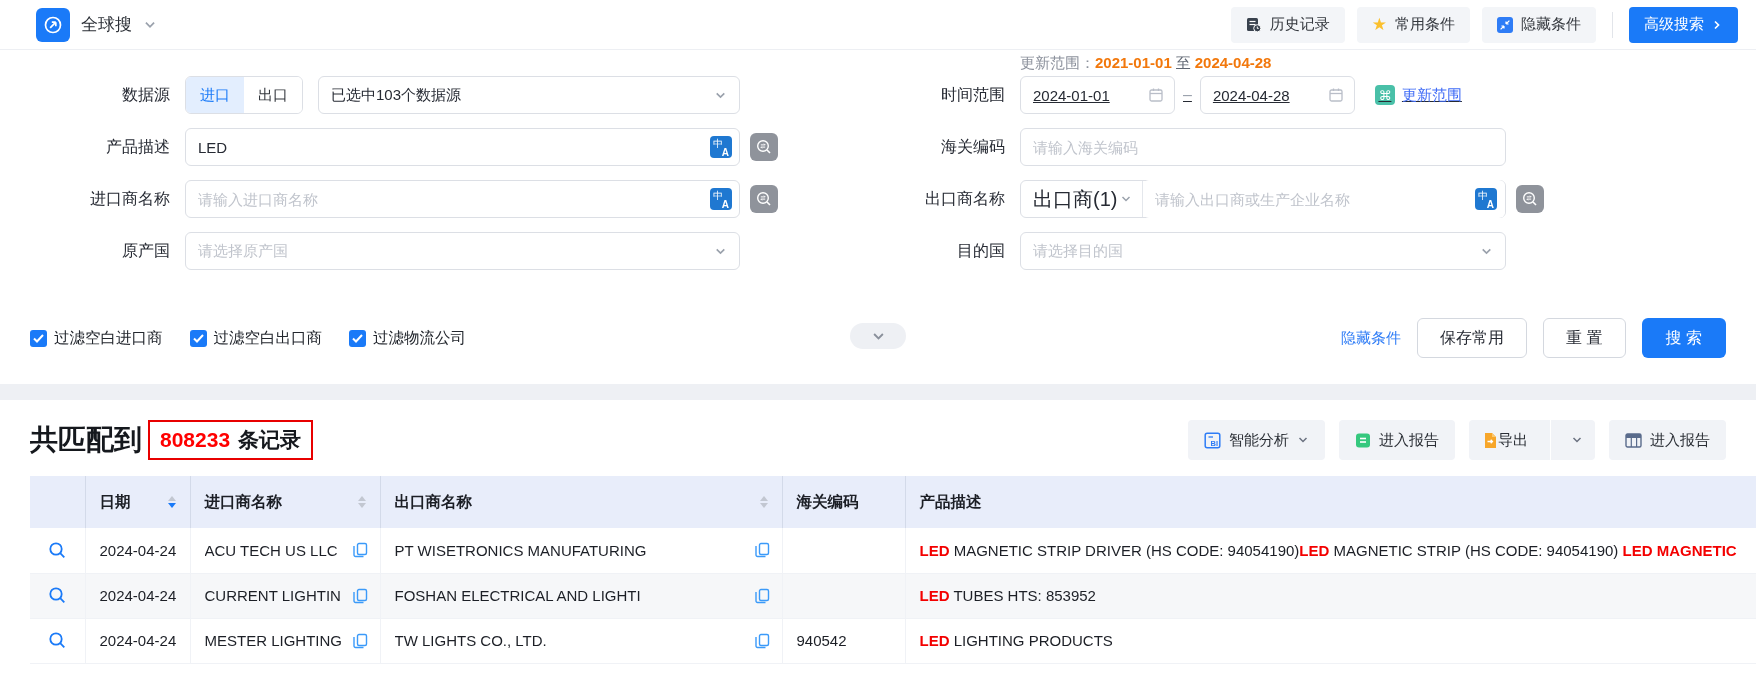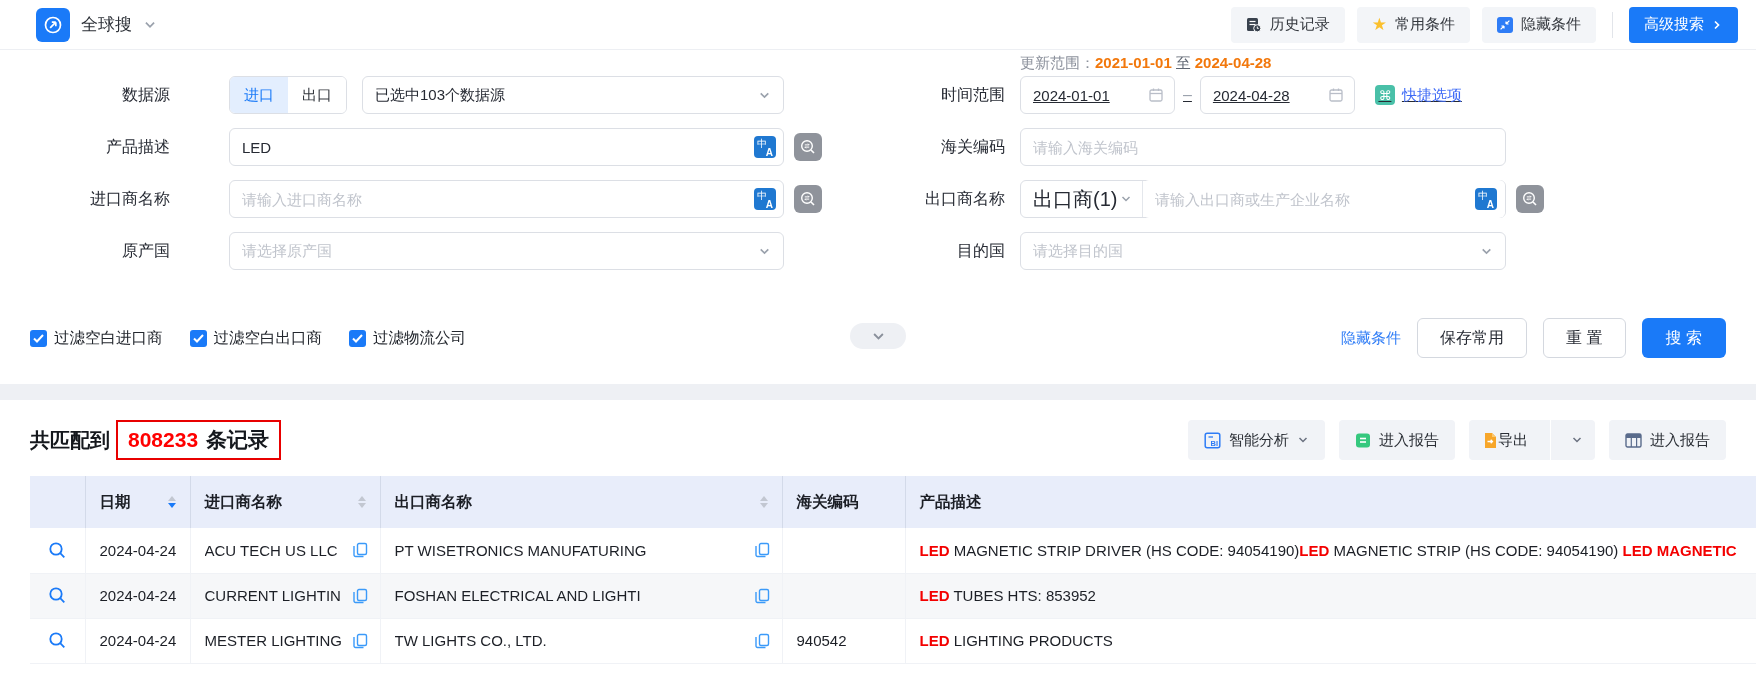--- a/index.html
+++ b/index.html
@@ -22,21 +22,21 @@
   .star { color:#fbc02d; font-size:17px; line-height:1; }
 
   
   .search-panel { position:relative; padding:26px 30px 24px 30px; }
   .form-grid { display:flex; }
   .col-left { width:748px; display:flex; flex-direction:column; gap:14px; }
   .col-right { width:654px; margin-left:112px; display:flex; flex-direction:column; gap:14px; }
   .frow { display:flex; align-items:center; height:38px; }
   .flabel { width:155px; text-align:right; padding-right:15px; font-size:16px; color:#262a33; flex:none; }
   .flabel-r { width:130px; text-align:right; padding-right:15px; font-size:16px; color:#262a33; flex:none; }
-  .ctrl { width:555px; flex:none; display:flex; align-items:center;margin-left:44px; }
+  .ctrl { width:555px; flex:none; display:flex; align-items:center; }
   .ctrl-r { width:486px; flex:none; display:flex; align-items:center; }
 
   .toggle-group { display:flex; height:38px; border:1px solid #dcdfe5; border-radius:6px; overflow:hidden; flex:none; }
   .toggle { padding:0 14px; display:flex; align-items:center; font-size:15px; color:#33373d; cursor:pointer; background:#fff; }
   .toggle.active { background:#e3eefe; color:#1a7af8; }
 
   .selectbox { height:38px; border:1px solid #dcdfe5; border-radius:6px; background:#fff;
     display:flex; align-items:center; justify-content:space-between; padding:0 12px; font-size:15px; cursor:pointer; }
   .grow { flex:1; }
   .placeholder { color:#c0c4cc; }
@@ -85,21 +85,21 @@
     font-size:16px; color:#262a33; display:flex; align-items:center; cursor:pointer; white-space:nowrap; }
   .btn-search { height:40px; padding:0 24px; background:#1a7af8; border-radius:6px; font-size:16px;
     color:#fff; display:flex; align-items:center; cursor:pointer; white-space:nowrap; }
 
   .section-gap { height:16px; background:#eef0f4; }
 
   
   .results { padding:0 0 0 30px; }
   .results-header { display:flex; align-items:center; margin-top:14px; height:52px; padding-right:30px; }
   .summary { display:flex; align-items:center; }
-  .summary-prefix { font-size:20px; font-weight:700; color:#15181d; }
+  .summary-prefix { font-size:28px; font-weight:700; color:#15181d; }
   .count-box { display:flex; align-items:center; border:2px solid #e80000; padding:4px 10px; margin-left:6px; gap:8px; }
   .count-num { font-size:21px; font-weight:700; color:#ff0000; }
   .count-suffix { font-size:21px; font-weight:700; color:#15181d; }
   .results-toolbar { margin-left:auto; display:flex; align-items:center; gap:14px; }
   .rt-btn { height:40px; background:#f1f3f7; border-radius:4px; padding:0 16px; display:flex;
     align-items:center; gap:8px; font-size:15px; color:#2b2f36; cursor:pointer; }
   .rt-split { padding:0; }
   .rt-split .seg-main { display:flex; align-items:center; gap:0; padding:0 14px; height:100%; }
   .rt-split .seg-div { width:1px; height:100%; background:#fff; }
   .rt-split .seg-caret { padding:0 12px; height:100%; display:flex; align-items:center; }
@@ -270,21 +270,21 @@
           <div class="datebox">
             <span>2024-04-28</span>
             <svg width="16" height="16" viewBox="0 0 16 16" fill="none" stroke="#b9bec8" stroke-width="1.3">
               <rect x="2" y="3" width="12" height="11" rx="1.5"></rect>
                 <line x1="2" y1="6.5" x2="14" y2="6.5"></line>
                 <line x1="5.5" y1="1.5" x2="5.5" y2="4"></line>
                 <line x1="10.5" y1="1.5" x2="10.5" y2="4"></line>
             </svg>
           </div>
           <span class="cmd-icon">⌘</span>
-          <span class="quick-link">快捷选项</span>
+          <span class="quick-link">更新范围</span>
         </div>
       </div>
 
       <div class="frow">
         <div class="flabel-r">海关编码</div>
         <div class="ctrl-r">
           <div class="inputwrap">
             <input type="text" style="padding-right: 23px;" placeholder="请输入海关编码">
           </div>
         </div>

